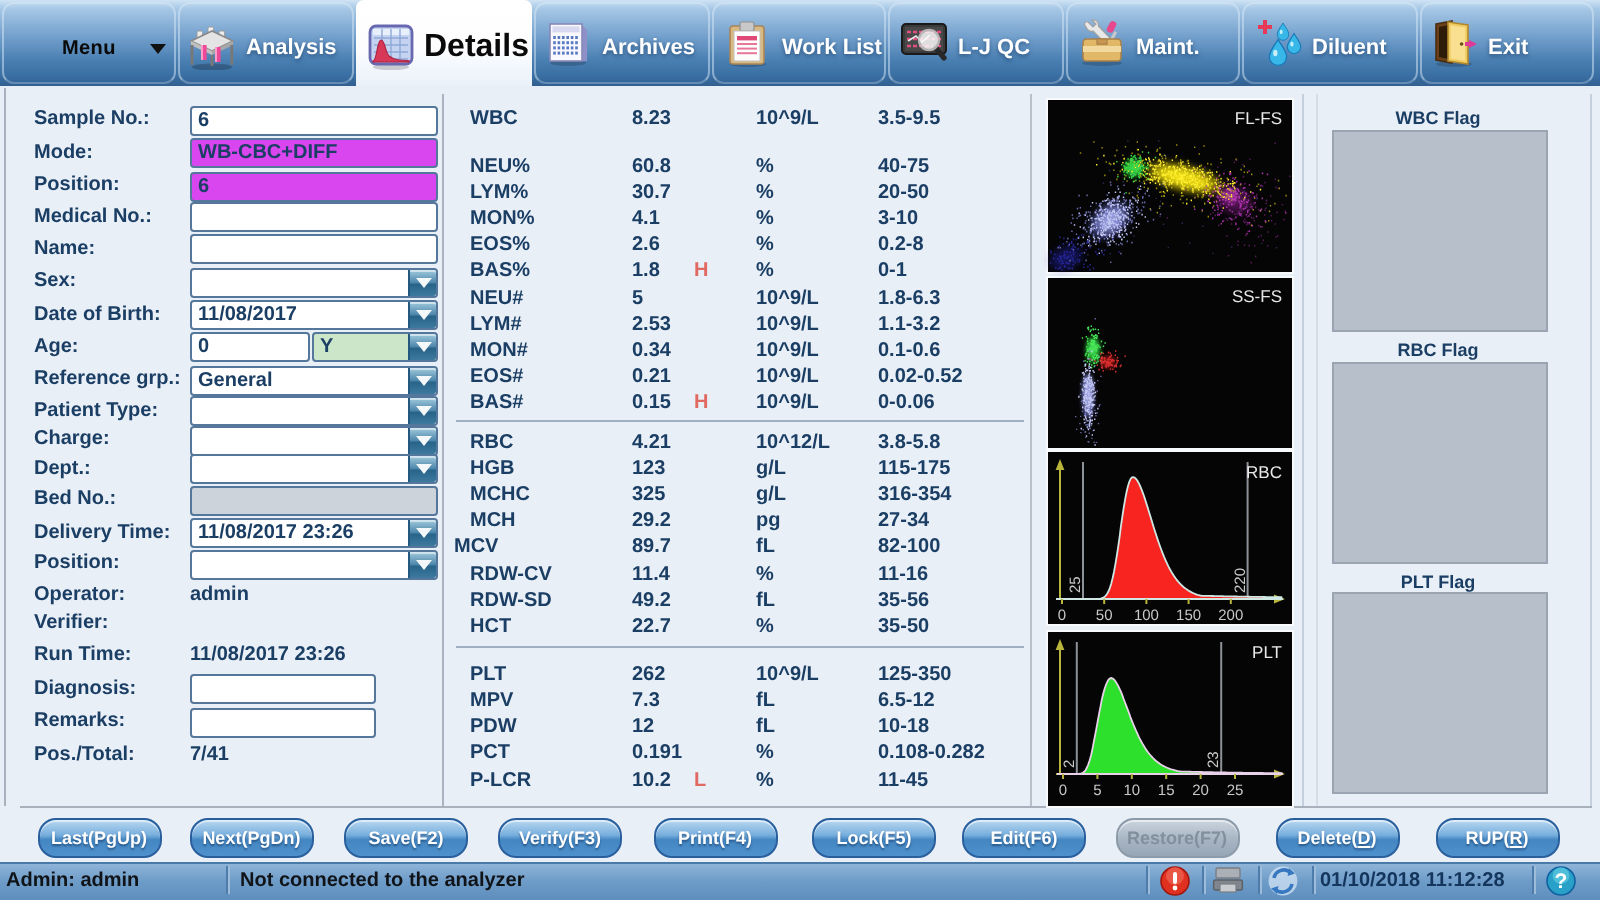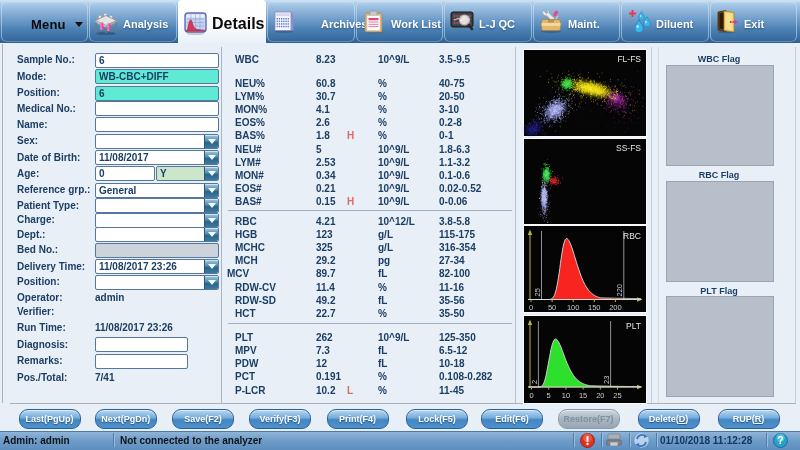--- a/index.html
+++ b/index.html
@@ -7,21 +7,21 @@
  line-height:10px;white-space:nowrap}
 .flg{color:#e06a62}
 .tbar{position:absolute;left:0;top:0;width:800px;height:43px;
  background:linear-gradient(#cfe3f4 0%,#a7c8e6 10%,#6f9dca 45%,#4a7fb2 70%,#3a6fa3 88%,#325f90 100%)}
 .seltab{position:absolute;left:177.5px;top:0;width:88.5px;height:43px;
  background:linear-gradient(#ffffff 0%,#fdfdfe 55%,#e9f1fa 100%);
  border-radius:4px 4px 0 0}
 .box{position:absolute;height:13px;background:#fff;border:1px solid #56779c;
  border-radius:2px;font-size:10px;font-weight:bold;color:#1b3e64;
  padding-left:3px;line-height:13px;white-space:nowrap;overflow:hidden}
-.box.dis{background:#5eead4}
+.box.dis{background:#d946ef}
 .box.dis2{background:#ccd3da}
 .box.grn{background:#cbe6c9}
 .dd{position:absolute;right:0;top:0;bottom:0;width:13px;
  background:linear-gradient(#a2cbde 0%,#4e87ab 48%,#28648a 55%,#3e7aa0 100%);
  border-left:1px solid #24587e;border-radius:0 1px 1px 0;
  box-shadow:inset 0 1px 0 rgba(255,255,255,.5)}
 .tri{position:absolute;left:2.5px;top:4px;width:0;height:0;
  border-left:4px solid transparent;border-right:4px solid transparent;
  border-top:5px solid #f4f8fb}
 .btn{position:absolute;top:409px;height:18px;border:1px solid #2a5f9e;border-radius:9px;
@@ -40,25 +40,25 @@
 <div class="tbar">
     <div style="position:absolute;left:1px;top:1px;width:85.0px;height:39px;border:1px solid rgba(215,233,248,.5);border-bottom-color:rgba(190,215,238,.35);border-radius:6px"></div>
     <div style="position:absolute;left:89px;top:1px;width:85.5px;height:39px;border:1px solid rgba(215,233,248,.5);border-bottom-color:rgba(190,215,238,.35);border-radius:6px"></div>
     <div style="position:absolute;left:267px;top:1px;width:85.5px;height:39px;border:1px solid rgba(215,233,248,.5);border-bottom-color:rgba(190,215,238,.35);border-radius:6px"></div>
     <div style="position:absolute;left:355.5px;top:1px;width:85.5px;height:39px;border:1px solid rgba(215,233,248,.5);border-bottom-color:rgba(190,215,238,.35);border-radius:6px"></div>
     <div style="position:absolute;left:444px;top:1px;width:85.5px;height:39px;border:1px solid rgba(215,233,248,.5);border-bottom-color:rgba(190,215,238,.35);border-radius:6px"></div>
     <div style="position:absolute;left:532.5px;top:1px;width:85.5px;height:39px;border:1px solid rgba(215,233,248,.5);border-bottom-color:rgba(190,215,238,.35);border-radius:6px"></div>
     <div style="position:absolute;left:621px;top:1px;width:85.5px;height:39px;border:1px solid rgba(215,233,248,.5);border-bottom-color:rgba(190,215,238,.35);border-radius:6px"></div>
     <div style="position:absolute;left:709.5px;top:1px;width:85.5px;height:39px;border:1px solid rgba(215,233,248,.5);border-bottom-color:rgba(190,215,238,.35);border-radius:6px"></div>
     <div class="seltab"></div>
-    <div class="lbl" style="left:31px;top:20px;font-size:13px;color:#0a0a0a;letter-spacing:.2px">Menu</div>
+    <div class="lbl" style="left:31px;top:20px;font-size:10px;color:#0a0a0a;letter-spacing:.2px">Menu</div>
     <div style="position:absolute;left:75px;top:22px;width:0;height:0;border-left:4px solid transparent;border-right:4px solid transparent;border-top:5px solid #111"></div>
     <div class="lbl" style="left:123px;top:18.5px;font-size:11px;color:#ffffff;text-shadow:0 1px 2px rgba(10,40,80,.55);">Analysis</div>
     <div class="lbl" style="left:212px;top:18.5px;font-size:16px;color:#0a0a0a;">Details</div>
-    <div class="lbl" style="left:301px;top:18.5px;font-size:11px;color:#ffffff;text-shadow:0 1px 2px rgba(10,40,80,.55);margin-left:20px;">Archives</div>
+    <div class="lbl" style="left:301px;top:18.5px;font-size:11px;color:#ffffff;text-shadow:0 1px 2px rgba(10,40,80,.55);">Archives</div>
     <div class="lbl" style="left:391px;top:18.5px;font-size:11px;color:#ffffff;text-shadow:0 1px 2px rgba(10,40,80,.55);">Work List</div>
     <div class="lbl" style="left:479px;top:18.5px;font-size:11px;color:#ffffff;text-shadow:0 1px 2px rgba(10,40,80,.55);">L-J QC</div>
     <div class="lbl" style="left:568px;top:18.5px;font-size:11px;color:#ffffff;text-shadow:0 1px 2px rgba(10,40,80,.55);">Maint.</div>
     <div class="lbl" style="left:656px;top:18.5px;font-size:11px;color:#ffffff;text-shadow:0 1px 2px rgba(10,40,80,.55);">Diluent</div>
     <div class="lbl" style="left:744px;top:18.5px;font-size:11px;color:#ffffff;text-shadow:0 1px 2px rgba(10,40,80,.55);">Exit</div>
     <svg style="position:absolute;left:93px;top:10px" width="26" height="25" viewBox="0 0 26 25">
       <ellipse cx="13" cy="23.5" rx="10" ry="1.8" fill="#000" opacity=".22"></ellipse>
       <rect x="5.5" y="5.5" width="2.8" height="5" rx=".6" fill="#ececec" stroke="#9a9a9a" stroke-width=".5"></rect>
       <rect x="11" y="3.5" width="2.8" height="5" rx=".6" fill="#f2f2f2" stroke="#9a9a9a" stroke-width=".5"></rect>
       <rect x="16.5" y="5.5" width="2.8" height="5" rx=".6" fill="#ececec" stroke="#9a9a9a" stroke-width=".5"></rect>

